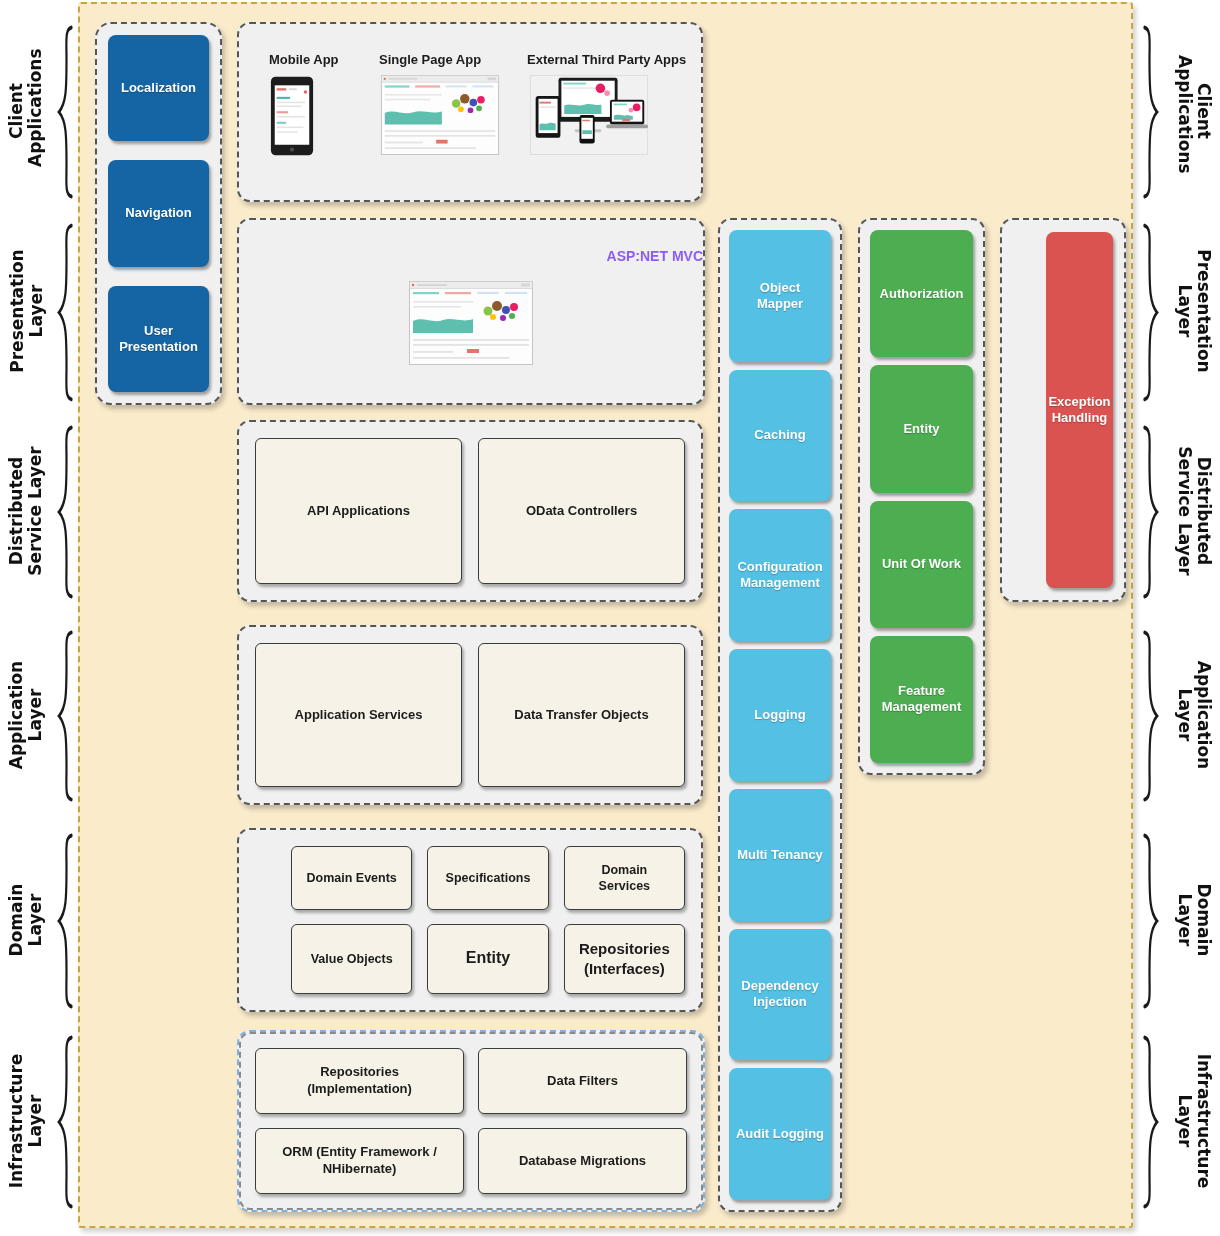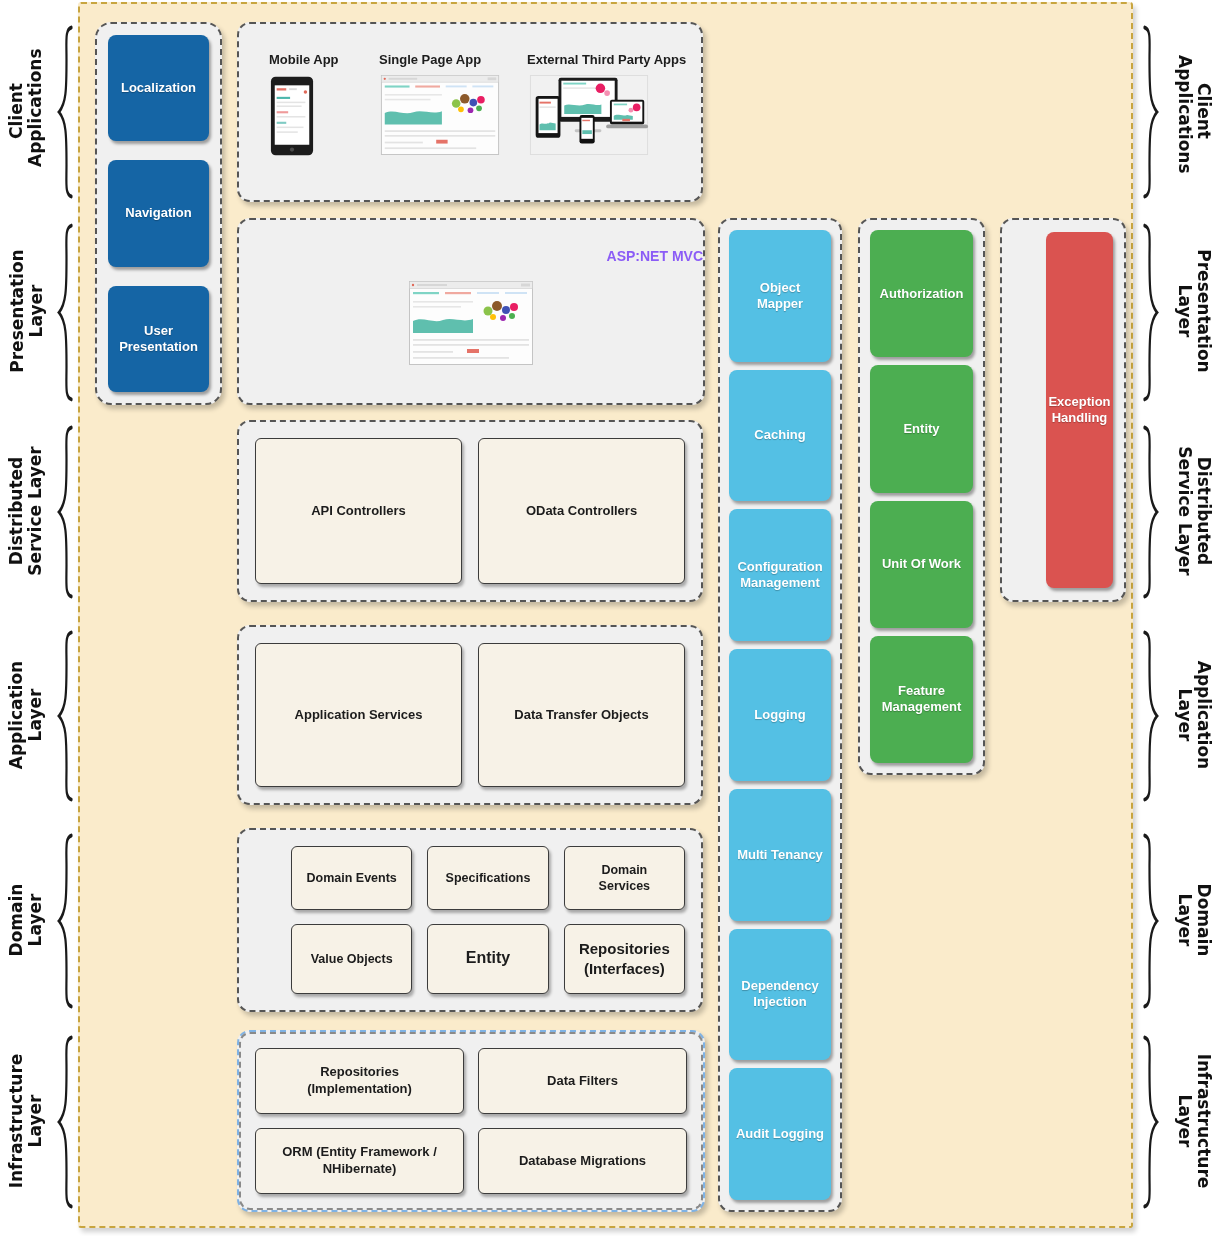--- a/index.html
+++ b/index.html
@@ -291,21 +291,21 @@
         <rect x="58" y="68" width="12" height="4" fill="#e57368"></rect>
         <rect x="4" y="70" width="40" height="1.8" fill="#e3e3e3"></rect>
         <rect x="4" y="76" width="96" height="1.8" fill="#e3e3e3"></rect>
       </svg>
     </div>
   </div>
 
   <div class="panel" style="left:237px;top:420px;width:466px;height:182px;">
     <div class="grid2">
       <div class="node-cream">
-          <span>API Controllers</span>
+          <span>API Applications</span>
         </div>
       <div class="node-cream">
           <span>OData Controllers</span>
         </div>
     </div>
   </div>
 
   <div class="panel" style="left:237px;top:625px;width:466px;height:180px;">
     <div class="grid2">
       <div class="node-cream">

